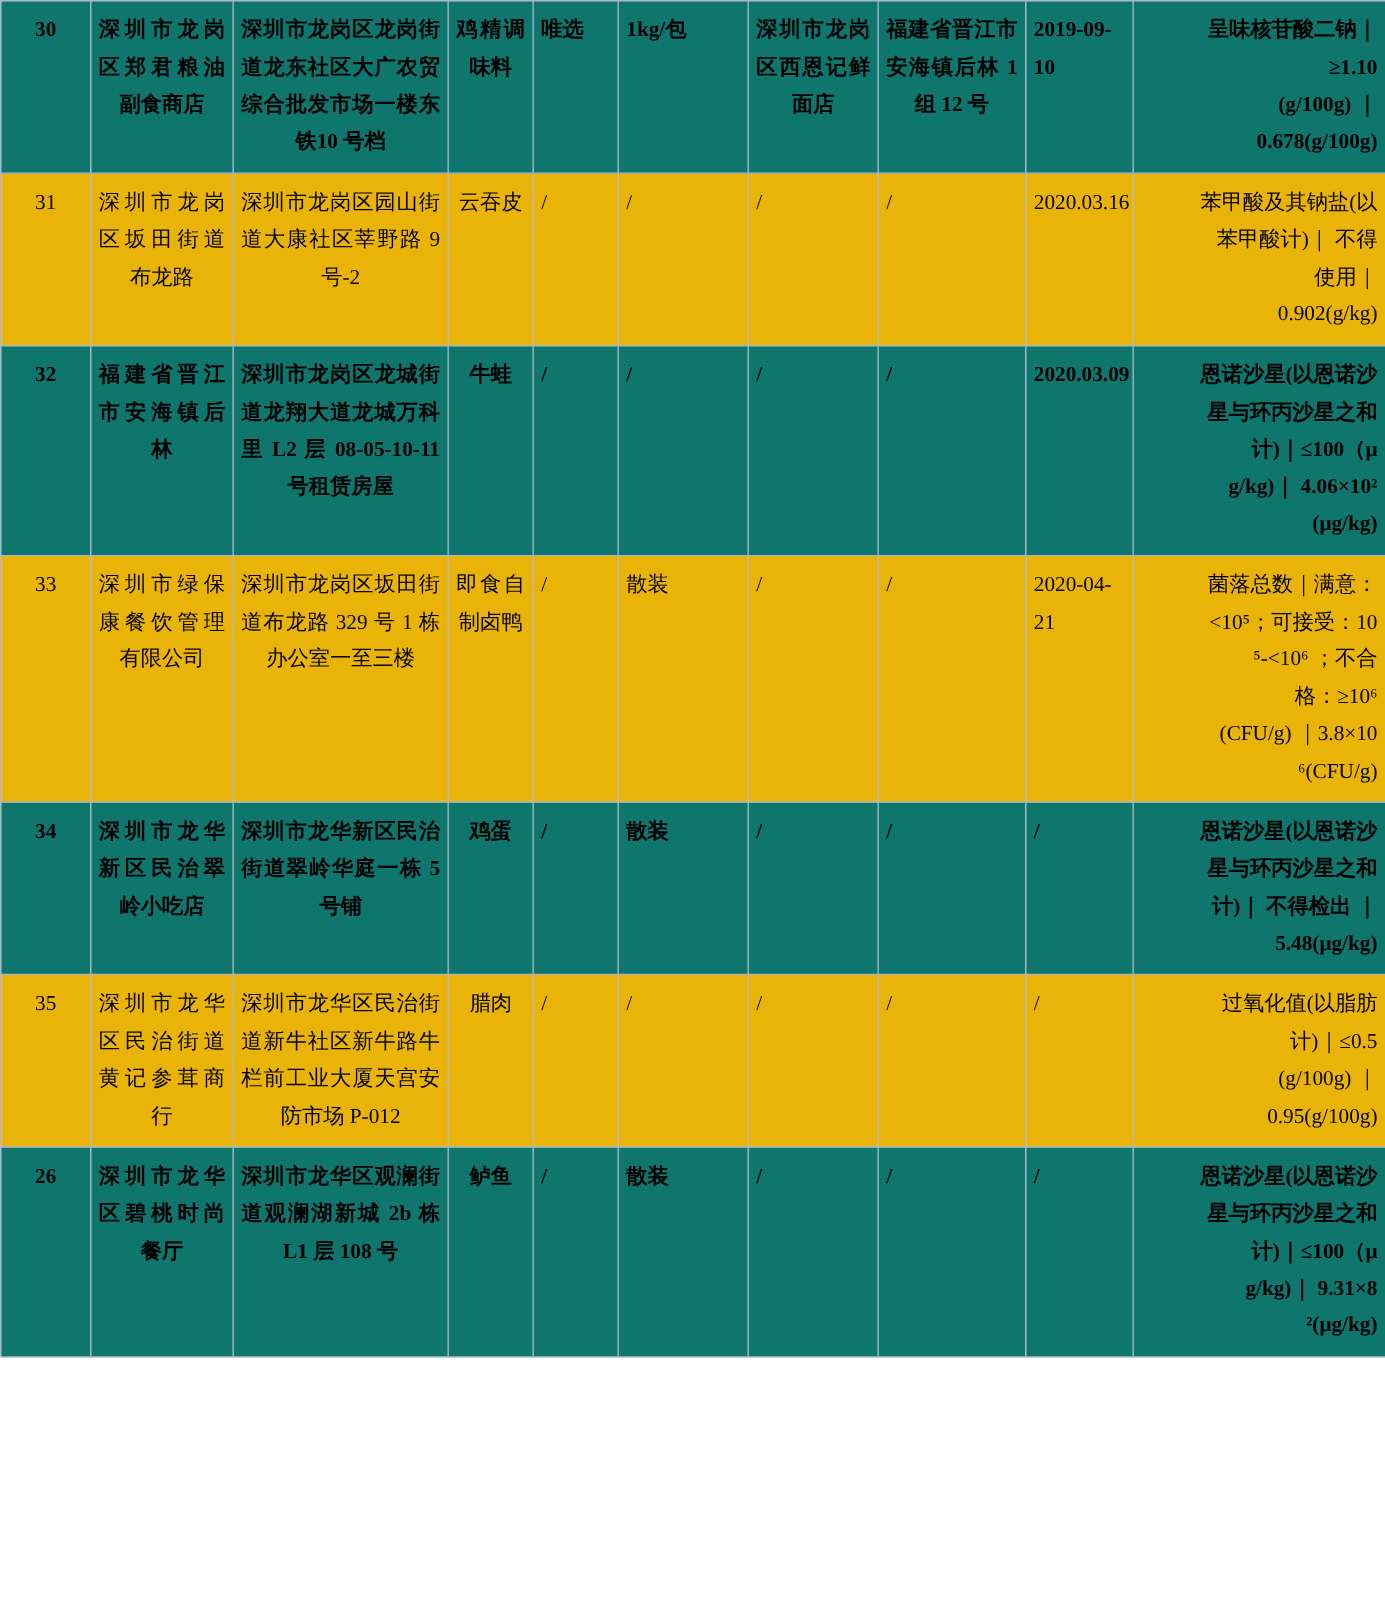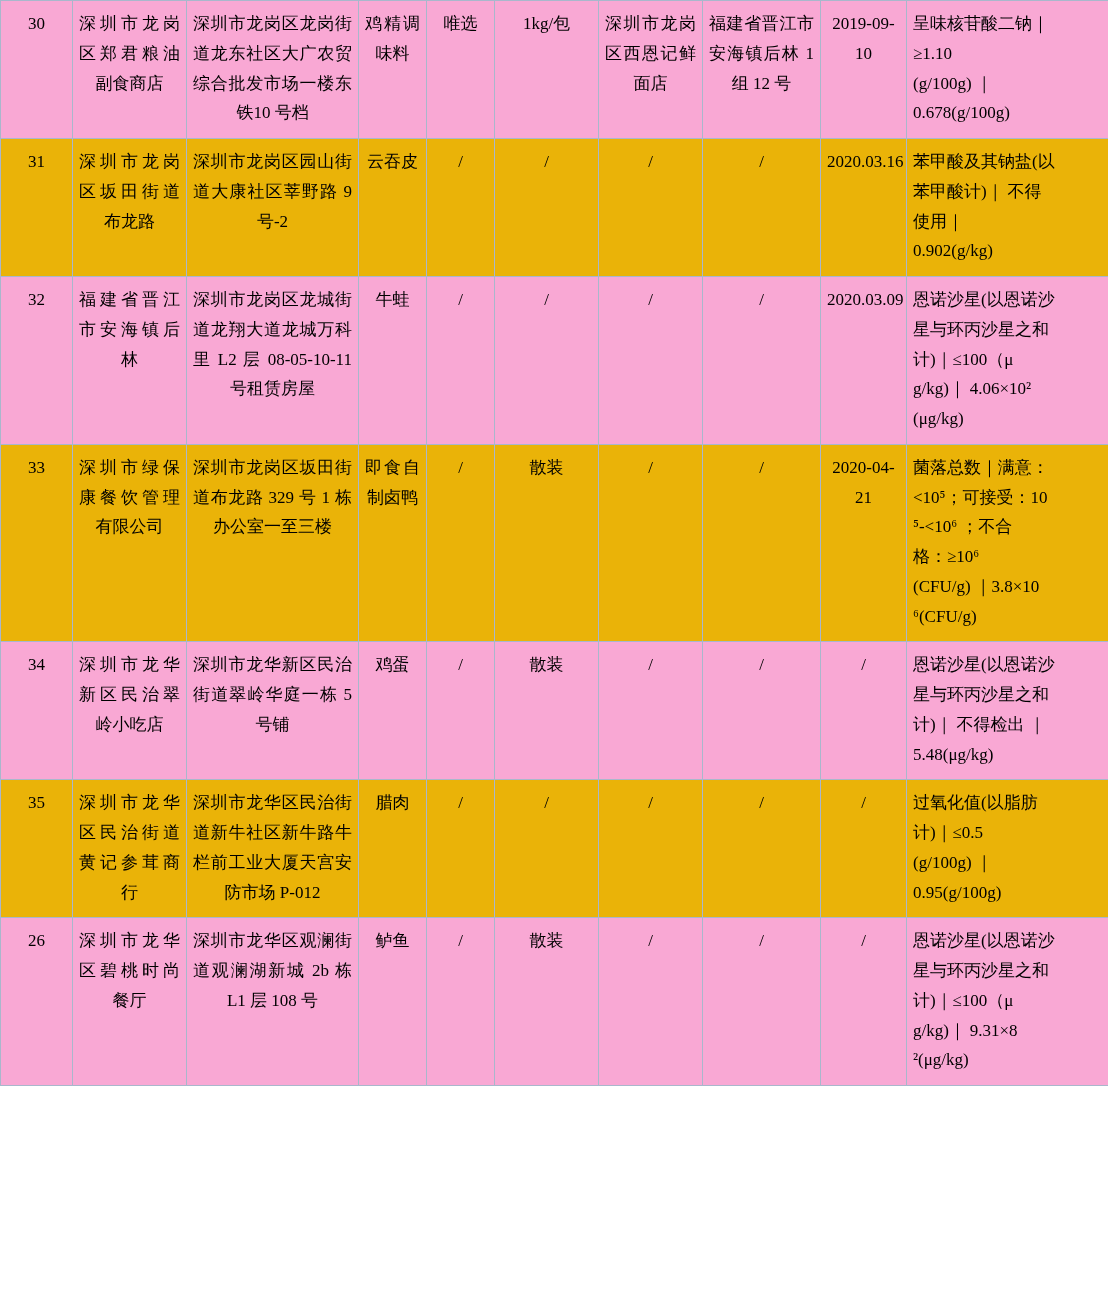--- a/index.html
+++ b/index.html
@@ -29,30 +29,30 @@
   col.c1 { width: 114px; }
   col.c2 { width: 172px; }
   col.c3 { width: 68px; }
   col.c4 { width: 68px; }
   col.c5 { width: 104px; }
   col.c6 { width: 104px; }
   col.c7 { width: 118px; }
   col.c8 { width: 86px; }
   col.c9 { width: 202px; }
 
-  tr.shade td { background: #f9a8d4; }
+  tr.shade td { background: #0f766e; font-weight: bold; }
   tr.plain td { background: #eab308; }
 
   td.idx { text-align: center; }
-  td.center { text-align: center; }
+  td.center { }
   td.just {
     text-align: justify;
     text-align-last: center;
   }
-  td.left { text-align: left; }
+  td.left { text-align: right; }
 
   .cell-lines { display: block; }
   .cell-lines .ln { display: block; }
 </style>
 </head>
 <body>
 
 <table id="inspection-table">
   <colgroup>
     <col class="c0">

